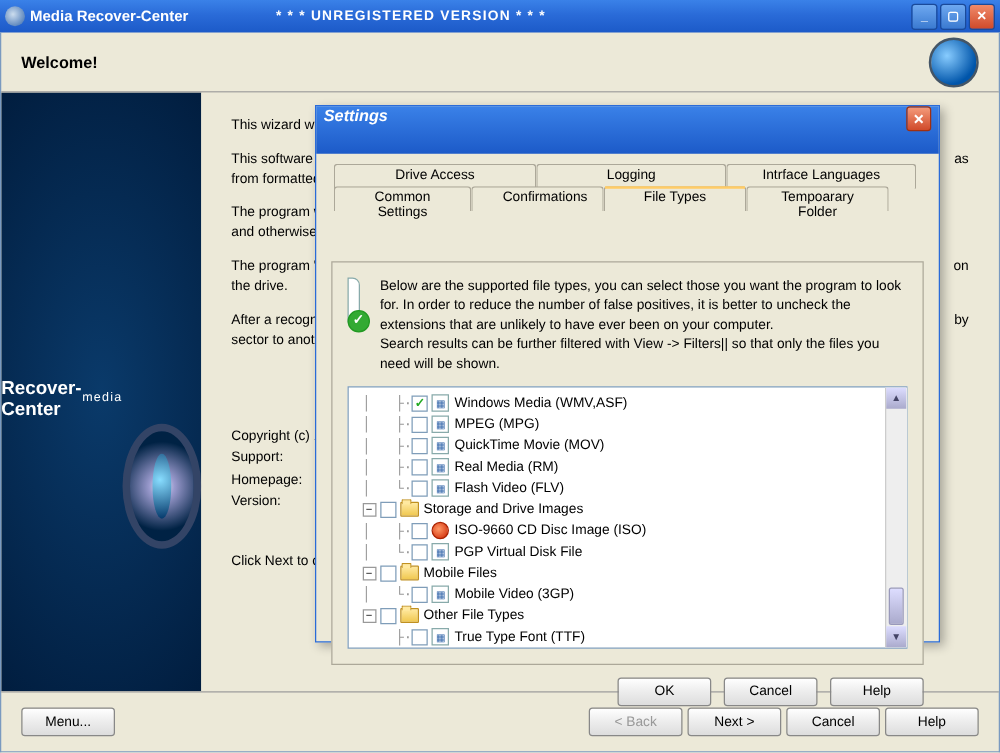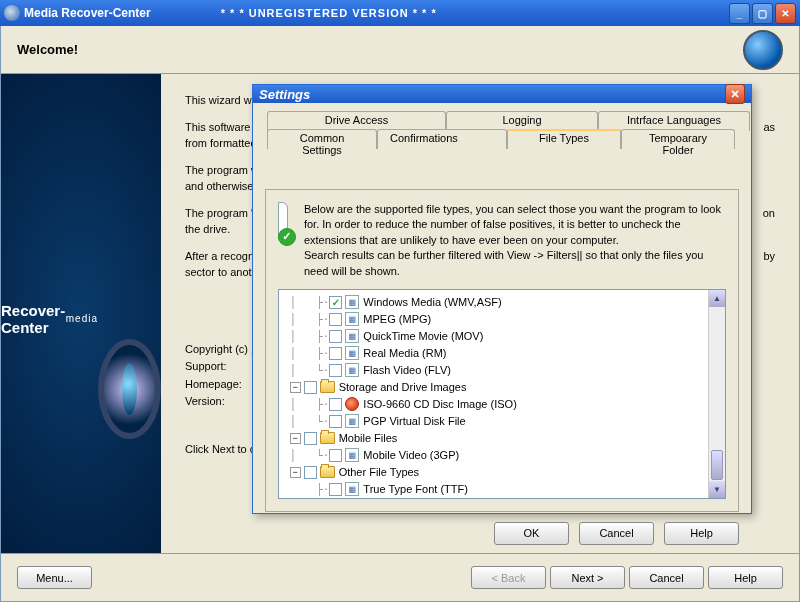--- a/index.html
+++ b/index.html
@@ -23,21 +23,21 @@
 .sidebar .eye::after{content:"";position:absolute;inset:18px;border-radius:50%;background:radial-gradient(circle at 40% 40%,#8df,#036)}
 .content{flex:1;padding:18px 24px;background:#ece9d8;color:#000;line-height:1.5;position:relative}
 .content p{margin-bottom:10px}
 .copy{margin-top:60px;font-size:11px;line-height:1.6}
 .footer{height:48px;border-top:1px solid #999;display:flex;align-items:center;padding:0 16px;gap:4px}
 .btn{min-width:75px;height:23px;background:linear-gradient(#fff,#eee 45%,#ddd);border:1px solid #888;border-radius:3px;font-size:11px;padding:0 10px;cursor:pointer}
 .btn:disabled{color:#999}
 .footer .spacer{flex:1}
 
 .settings{position:absolute;left:252px;top:84px;width:500px;height:430px;background:#ece9d8;border:1px solid #2a6bd8;box-shadow:3px 3px 8px rgba(0,0,0,.3)}
-.dlgtitle{height:18px;background:linear-gradient(#3a81e8,#1c5ac8);display:flex;align-items:center;color:#fff;padding:0 6px;font-weight:700;font-style:italic;font-size:13px}
+.dlgtitle{height:38px;background:linear-gradient(#3a81e8,#1c5ac8);display:flex;color:#fff;padding:0 6px;font-weight:700;font-style:italic;font-size:13px}
 .dlgtitle .x{margin-left:auto;width:20px;height:20px;background:linear-gradient(#f49a7a,#d04a2a);border:1px solid #a03010;border-radius:3px;display:flex;align-items:center;justify-content:center;font-size:11px;font-style:normal}
 .dlgbody{padding:8px 12px 12px}
 .tabs{position:relative;height:40px}
 .tabrow{display:flex;position:absolute;left:2px}
 .tabrow.top{top:0}
 .tabrow.bot{top:18px}
 .tab{height:20px;padding:2px 12px 0;border:1px solid #aca899;border-bottom:none;border-radius:3px 3px 0 0;background:#ece9d8;font-size:11px;margin-right:0;position:relative}
 .tab.sel{background:#ece9d8;z-index:3}
 .tab.sel::before{content:"";position:absolute;top:-1px;left:0;right:0;height:2px;background:#fc6}
 .tabpanel{border:1px solid #aca899;margin-top:38px;padding:12px;background:#ece9d8}
@@ -118,27 +118,27 @@
 </div>
 
 <div class="settings">
   <div class="dlgtitle">
     <span>Settings</span>
     <div class="x">✕</div>
   </div>
   <div class="dlgbody">
     <div class="tabs">
       <div class="tabrow top">
-        <div class="tab" style="width:179px;text-align:center">Drive Access</div>
+        <div class="tab" style="width:162px;text-align:center">Drive Access</div>
         <div class="tab" style="width:152px;text-align:center">Logging</div>
         <div class="tab" style="width:152px;text-align:center">Intrface Languages</div>
       </div>
       <div class="tabrow bot">
         <div class="tab" style="width:110px;text-align:center">Common Settings</div>
-        <div class="tab" style="width:130px;text-align:left">Confirmations</div>
+        <div class="tab" style="width:106px;text-align:right">Confirmations</div>
         <div class="tab sel" style="width:114px;text-align:center">File Types</div>
         <div class="tab" style="width:114px;text-align:center">Tempoarary Folder</div>
       </div>
     </div>
     <div class="tabpanel">
       <div class="desc">
         <div class="docicon">
           <div class="page"></div>
             <div class="chk">✓</div>
         </div>

